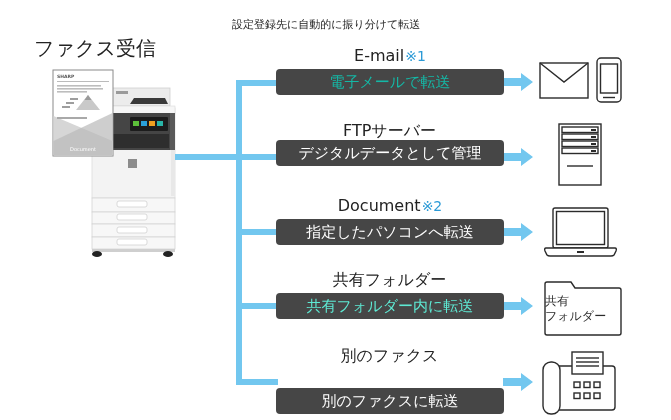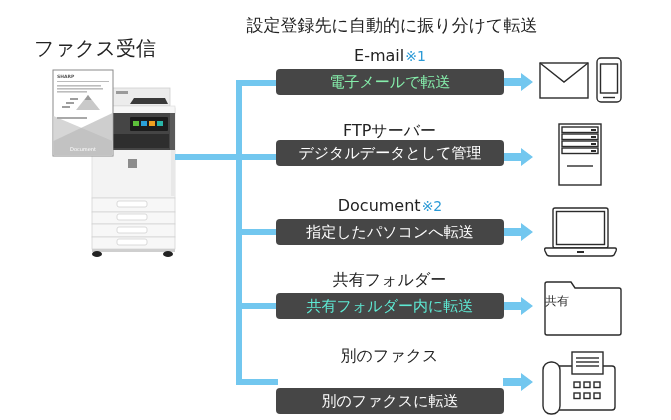--- a/index.html
+++ b/index.html
@@ -12,21 +12,21 @@
     color: #222222;
   }
   svg.graphics { position: absolute; left: 0; top: 0; }
   .blue { fill: #72c7ef; }
   .ico { fill: #ffffff; stroke: #2b2b2b; stroke-width: 1.4; }
   .ico-line { fill: none; stroke: #2b2b2b; stroke-width: 1.4; }
   .ico-solid { fill: #2b2b2b; }
 
   .title {
     position: absolute; left: 232px; top: 14px; width: 320px;
-    text-align: center; font-size: 17px; line-height: 22px; white-space: nowrap;
+    text-align: left; font-size: 11px; line-height: 22px; white-space: nowrap;
   }
   .source-label {
     position: absolute; left: 34px; top: 37px;
     font-size: 20px; line-height: 22px; white-space: nowrap;
   }
   .row-label {
     position: absolute; left: 276px; width: 228px;
     text-align: center; font-size: 16px; line-height: 20px; white-space: nowrap;
   }
   .row-label .note { color: #2b9ad6; font-size: 14px; margin-left: 1px; }
@@ -171,21 +171,21 @@
       <rect class="ico" x="584" y="393" width="6" height="5.5" stroke-width="1"></rect>
       <rect class="ico" x="594" y="393" width="6" height="5.5" stroke-width="1"></rect>
     </g>
   </svg>
 
   <div class="title">設定登録先に自動的に振り分けて転送</div>
   <div class="source-label">ファクス受信</div>
 
   <div class="r1">
     <div class="row-label"><span>E-mail</span><span class="note" style="color: rgb(43, 154, 214);">※1</span></div>
-    <div class="bar" style="background: rgb(70, 70, 70); color: #86efac;">電子メールで転送</div>
+    <div class="bar" style="background: rgb(70, 70, 70); color: #14b8a6;">電子メールで転送</div>
   </div>
 
   <div class="r2">
     <div class="row-label"><span>FTPサーバー</span><span class="note" style="color: rgb(43, 154, 214);"></span></div>
     <div class="bar" style="background: rgb(70, 70, 70); color: rgb(255, 255, 255);">デジタルデータとして管理</div>
   </div>
 
   <div class="r3">
     <div class="row-label"><span>Document</span><span class="note" style="color: rgb(43, 154, 214);">※2</span></div>
     <div class="bar" style="background: rgb(70, 70, 70); color: rgb(255, 255, 255);">指定したパソコンへ転送</div>
@@ -196,14 +196,15 @@
     <div class="bar" style="background: rgb(70, 70, 70); color: #5eead4;">共有フォルダー内に転送</div>
   </div>
 
   <div class="r5">
     <div class="row-label"><span>別のファクス</span><span class="note" style="color: rgb(43, 154, 214);"></span></div>
     <div class="bar" style="background: rgb(70, 70, 70); color: rgb(255, 255, 255);">別のファクスに転送</div>
   </div>
 
   <div class="folder-text">
     <span>共有</span>
+    <span>フォルダー</span>
   </div>
 </div>
 
 </body></html>

